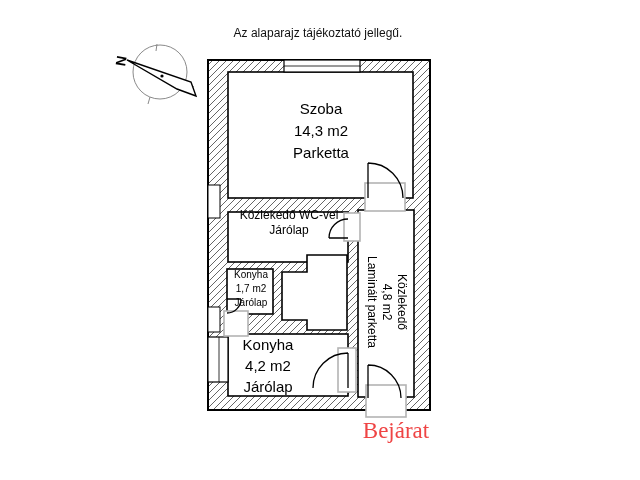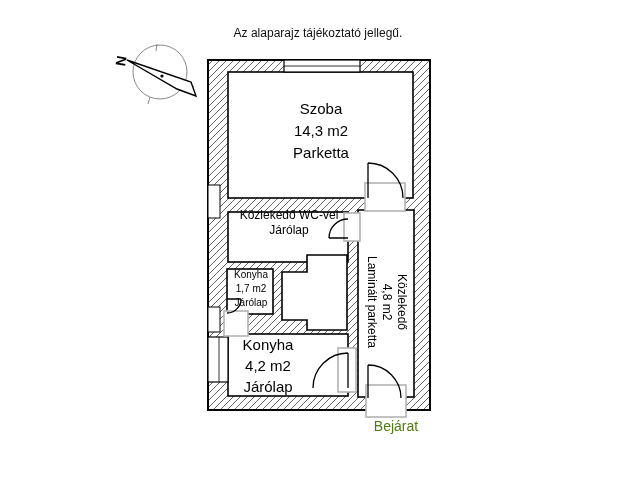--- a/index.html
+++ b/index.html
@@ -19,21 +19,21 @@
   .lbl-furdo{left:289px;top:208px;font-size:12px;line-height:14.5px;}
   .lbl-kamra{left:251px;top:268px;font-size:10px;line-height:14px;}
   .lbl-konyha{left:268px;top:334px;font-size:15px;line-height:21px;}
   .lbl-kozlekedo{
     position:absolute;left:386px;top:302px;
     transform:translate(-50%,-50%) rotate(90deg);
     text-align:center;font-size:12px;line-height:15px;white-space:nowrap;color:#000;
   }
   .lbl-bejarat{
     position:absolute;left:396px;top:418px;transform:translateX(-50%);
-    font-size:14px;white-space:nowrap;color:#4d7c0f;
+    font-size:23px;white-space:nowrap;color:#ef4444;font-family:Liberation Serif, serif;
   }
 </style>
 </head>
 <body>
 
 <div id="stage">
 
   <svg id="plan-svg" width="640" height="480" viewBox="0 0 640 480">
     <defs>
       <pattern id="hatch" patternUnits="userSpaceOnUse" width="7" height="7">

